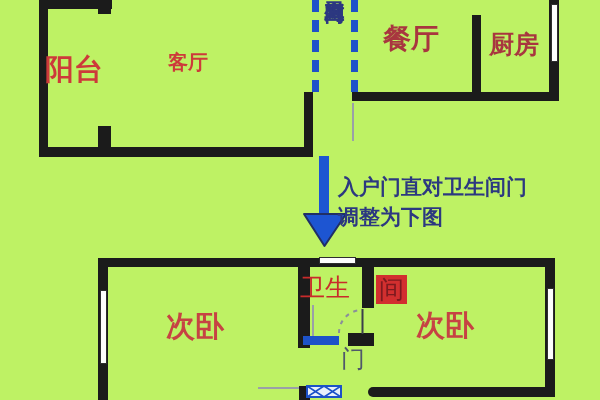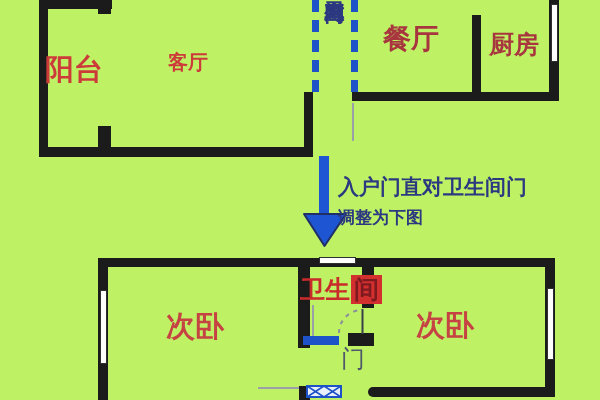--- a/index.html
+++ b/index.html
@@ -9,22 +9,22 @@
   .win{position:absolute;background:#fdfdfd;border:1px solid #2e2e2e;box-sizing:border-box;}
   .rlabel{position:absolute;font-weight:bold;color:#cd3a3a;white-space:nowrap;line-height:1;}
   .rlabel.dark{color:#a8363f;}
   .gline{position:absolute;background:#9aa0a8;}
   .bdash{position:absolute;width:7px;
          background:repeating-linear-gradient(180deg,#1d52c8 0 12px,rgba(0,0,0,0) 12px 20px);}
   .vnote{position:absolute;writing-mode:vertical-rl;text-orientation:upright;
          font-weight:bold;color:#2c3880;font-size:20px;letter-spacing:0px;line-height:28px;}
   .annot{position:absolute;text-align:left;font-weight:bold;color:#2c3880;line-height:30px;}
   .annot .l1{font-size:21px;}
-  .annot .l2{font-size:17px;}
-  .bath-label{position:absolute;display:flex;align-items:center;font-weight:bold;font-size:25px;line-height:1;}
+  .annot .l2{font-size:21px;}
+  .bath-label{position:absolute;display:flex;align-items:flex-start;font-weight:normal;font-size:25px;line-height:1;gap:25px;}
   .bath-label .pre{color:#c92b2b;}
   .bath-label .hi{color:#7d1a1f;background:#d22f2f;padding:2px 3px;margin-left:1px;}
   .door-glyph{position:absolute;font-size:24px;color:#50586b;line-height:1;}
   svg{position:absolute;display:block;}
 </style>
 </head>
 <body>
 
 <div id="stage">
 

